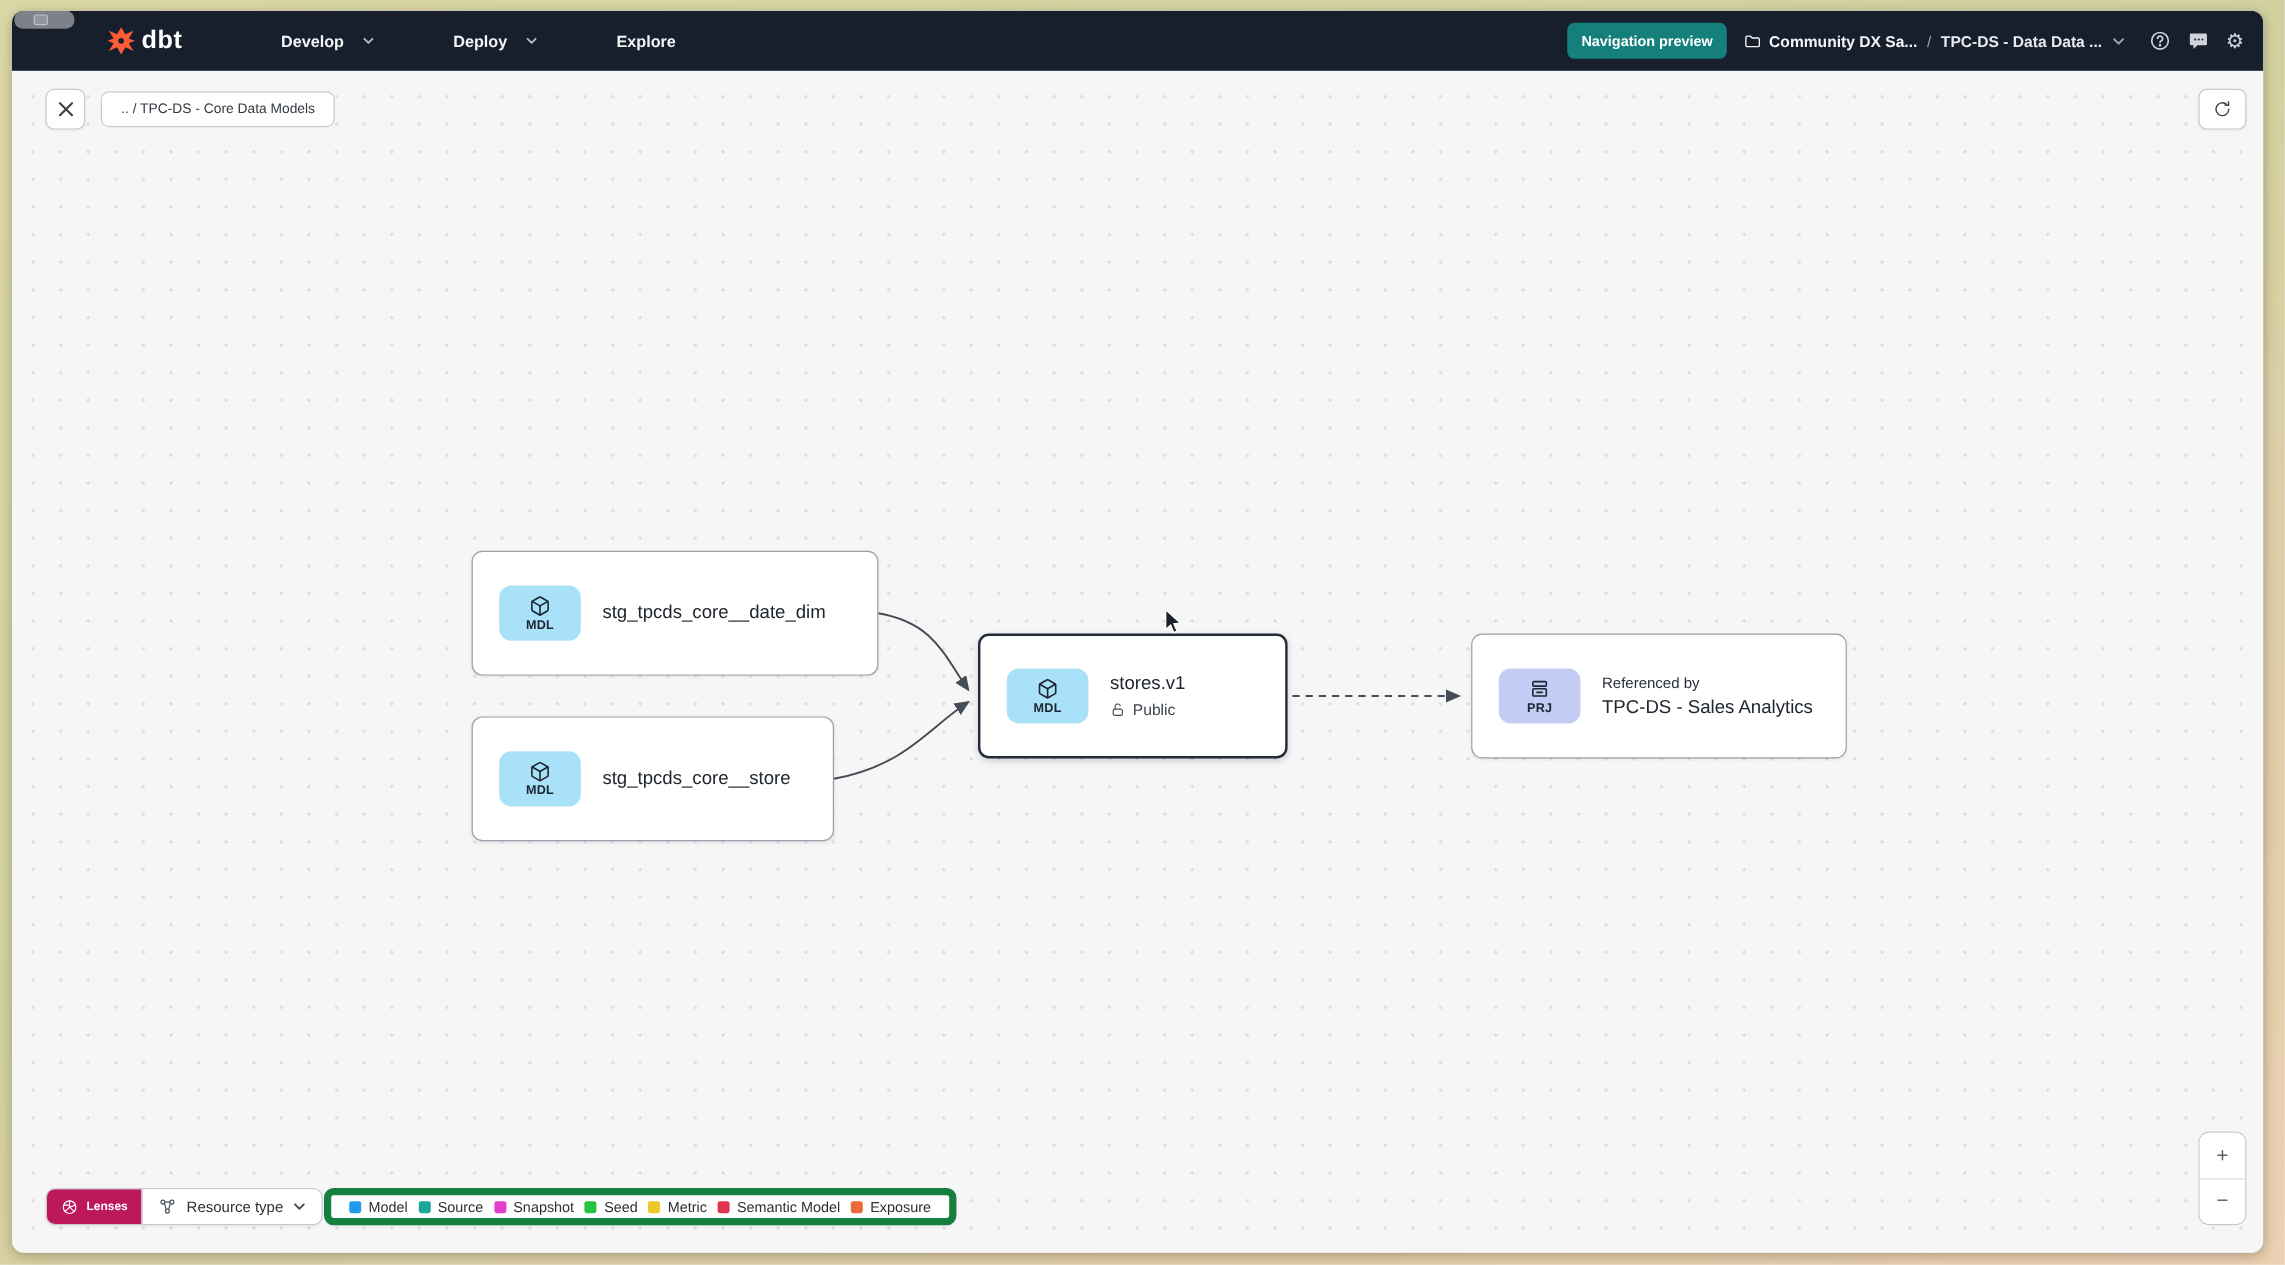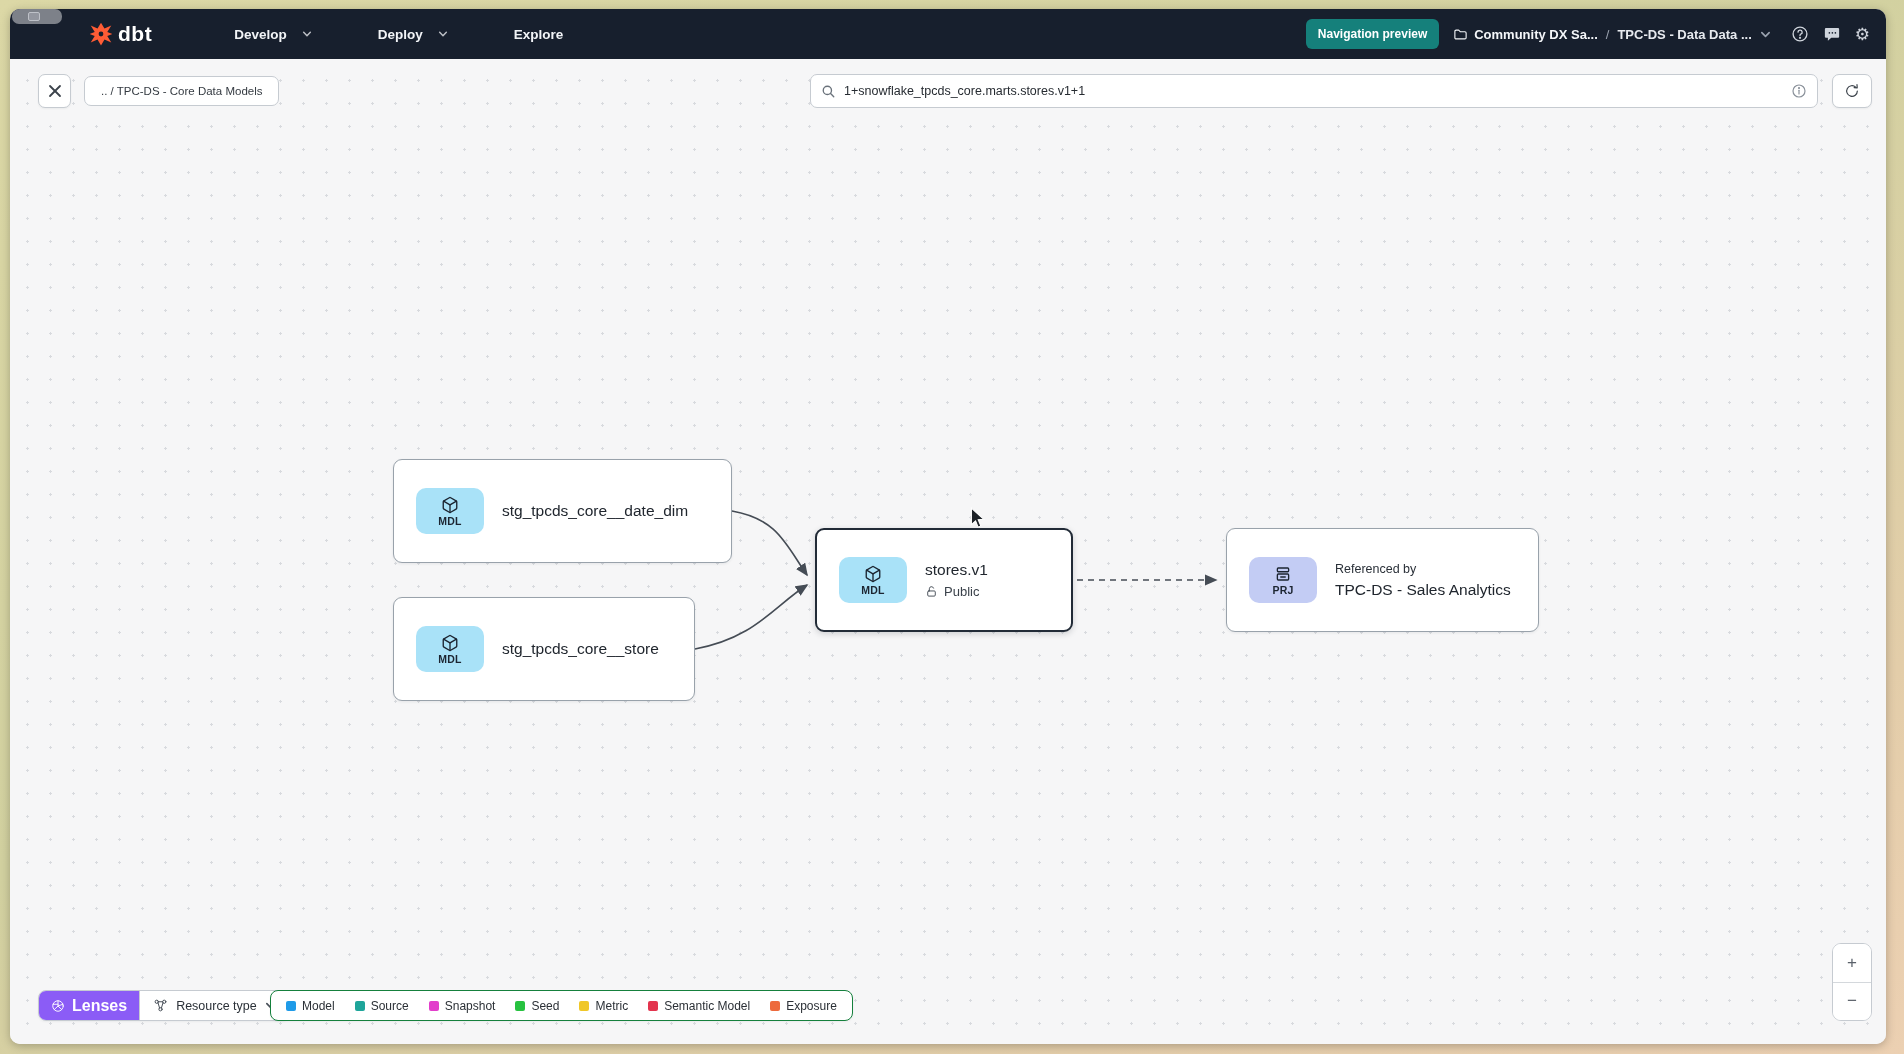--- a/index.html
+++ b/index.html
@@ -100,33 +100,33 @@
   
   .edges{ position:absolute; left:0; top:0; width:1876px; height:1035px; pointer-events:none; z-index:4; }
   .cursor{ position:absolute; left:958px; top:498px; z-index:40; pointer-events:none; }
   
   .lens-group{
     position:absolute; left:28px; top:981px; height:31px; display:flex;
     border-radius:8px; overflow:hidden; border:1px solid #c6cbd1; z-index:20;
     box-shadow:0 1px 2px rgba(20,30,40,.05);
   }
   .lenses-btn{
-    background:#8b5cf6; color:#fff; border:none; display:flex; align-items:center;
-    gap:7px; padding:0 12px; font-size:16px; font-weight:bold; cursor:pointer;
+    background:#be185d; color:#fff; border:none; display:flex; align-items:center;
+    gap:7px; padding:0 12px; font-size:10px; font-weight:bold; cursor:pointer;
     font-family:"Liberation Sans",sans-serif;
   }
   .restype-btn{
     background:#fff; border:none; border-left:1px solid #c6cbd1; display:flex; align-items:center;
     gap:8px; padding:0 13px; font-size:12.5px; color:#2b3138; cursor:pointer;
     font-family:"Liberation Sans",sans-serif;
   }
   .legend{
     position:absolute; left:260px; top:981px; height:31px; background:#fff;
-    border:1px solid #15803d; border-radius:8px; display:flex; align-items:center;
-    gap:20px; padding:0 15px; z-index:20; box-shadow:0 1px 2px rgba(20,30,40,.05);
+    border:6px solid #15803d; border-radius:8px; display:flex; align-items:center;
+    gap:9px; padding:0 15px; z-index:20; box-shadow:0 1px 2px rgba(20,30,40,.05);
   }
   .legend-item{ display:flex; align-items:center; gap:6px; font-size:12px; color:#2b3036; }
   .legend-swatch{ width:10px; height:10px; border-radius:2px; }
   .zoom-ctl{
     position:absolute; left:1822px; top:934px; width:40px; height:78px;
     background:#fff; border:1px solid #c6cbd1; border-radius:9px; overflow:hidden;
     display:flex; flex-direction:column; z-index:20;
   }
   .zoom-btn{
     flex:1; background:#fff; border:none; font-size:17px; color:#5a616a; cursor:pointer;
@@ -214,32 +214,20 @@
     <path d="M 1067 571 L 1206 571" stroke="#454c55" stroke-width="1.6" fill="none" stroke-dasharray="6 5" marker-end="url(#arrow)"></path>
   </svg>
 
   <div class="tool-btn close-btn">
     <svg class="stroke-ic" width="14" height="14" viewBox="0 0 14 14">
         <line x1="2" y1="2" x2="12" y2="12"></line>
         <line x1="12" y1="2" x2="2" y2="12"></line>
       </svg>
   </div>
   <div class="back-chip">.. / TPC-DS - Core Data Models</div>
-  <div class="search-wrap">
-    <svg class="stroke-ic" width="15" height="15" viewBox="0 0 20 20" style="color:#6a727b">
-        <circle cx="8.5" cy="8.5" r="5.5"></circle>
-        <line x1="12.8" y1="12.8" x2="17" y2="17"></line>
-      </svg>
-    <input class="search-input" type="text" value="1+snowflake_tpcds_core.marts.stores.v1+1" style="">
-    <svg class="stroke-ic" width="16" height="16" viewBox="0 0 24 24" style="color:#8a919a">
-        <circle cx="12" cy="12" r="9"></circle>
-        <line x1="12" y1="11" x2="12" y2="16.5"></line>
-        <circle cx="12" cy="7.6" r="0.7" fill="currentColor"></circle>
-      </svg>
-  </div>
   <div class="tool-btn refresh-btn">
     <svg class="stroke-ic" width="16" height="16" viewBox="0 0 24 24">
         <path d="M20 12a8 8 0 1 1-2.5-5.8"></path>
         <polyline points="19.5 2.5 19.8 7.2 15.2 6.8"></polyline>
       </svg>
   </div>
 
   <div class="node node-date-dim">
     <div class="badge badge-mdl">
       <svg class="stroke-ic" width="18" height="18" viewBox="0 0 24 24">

